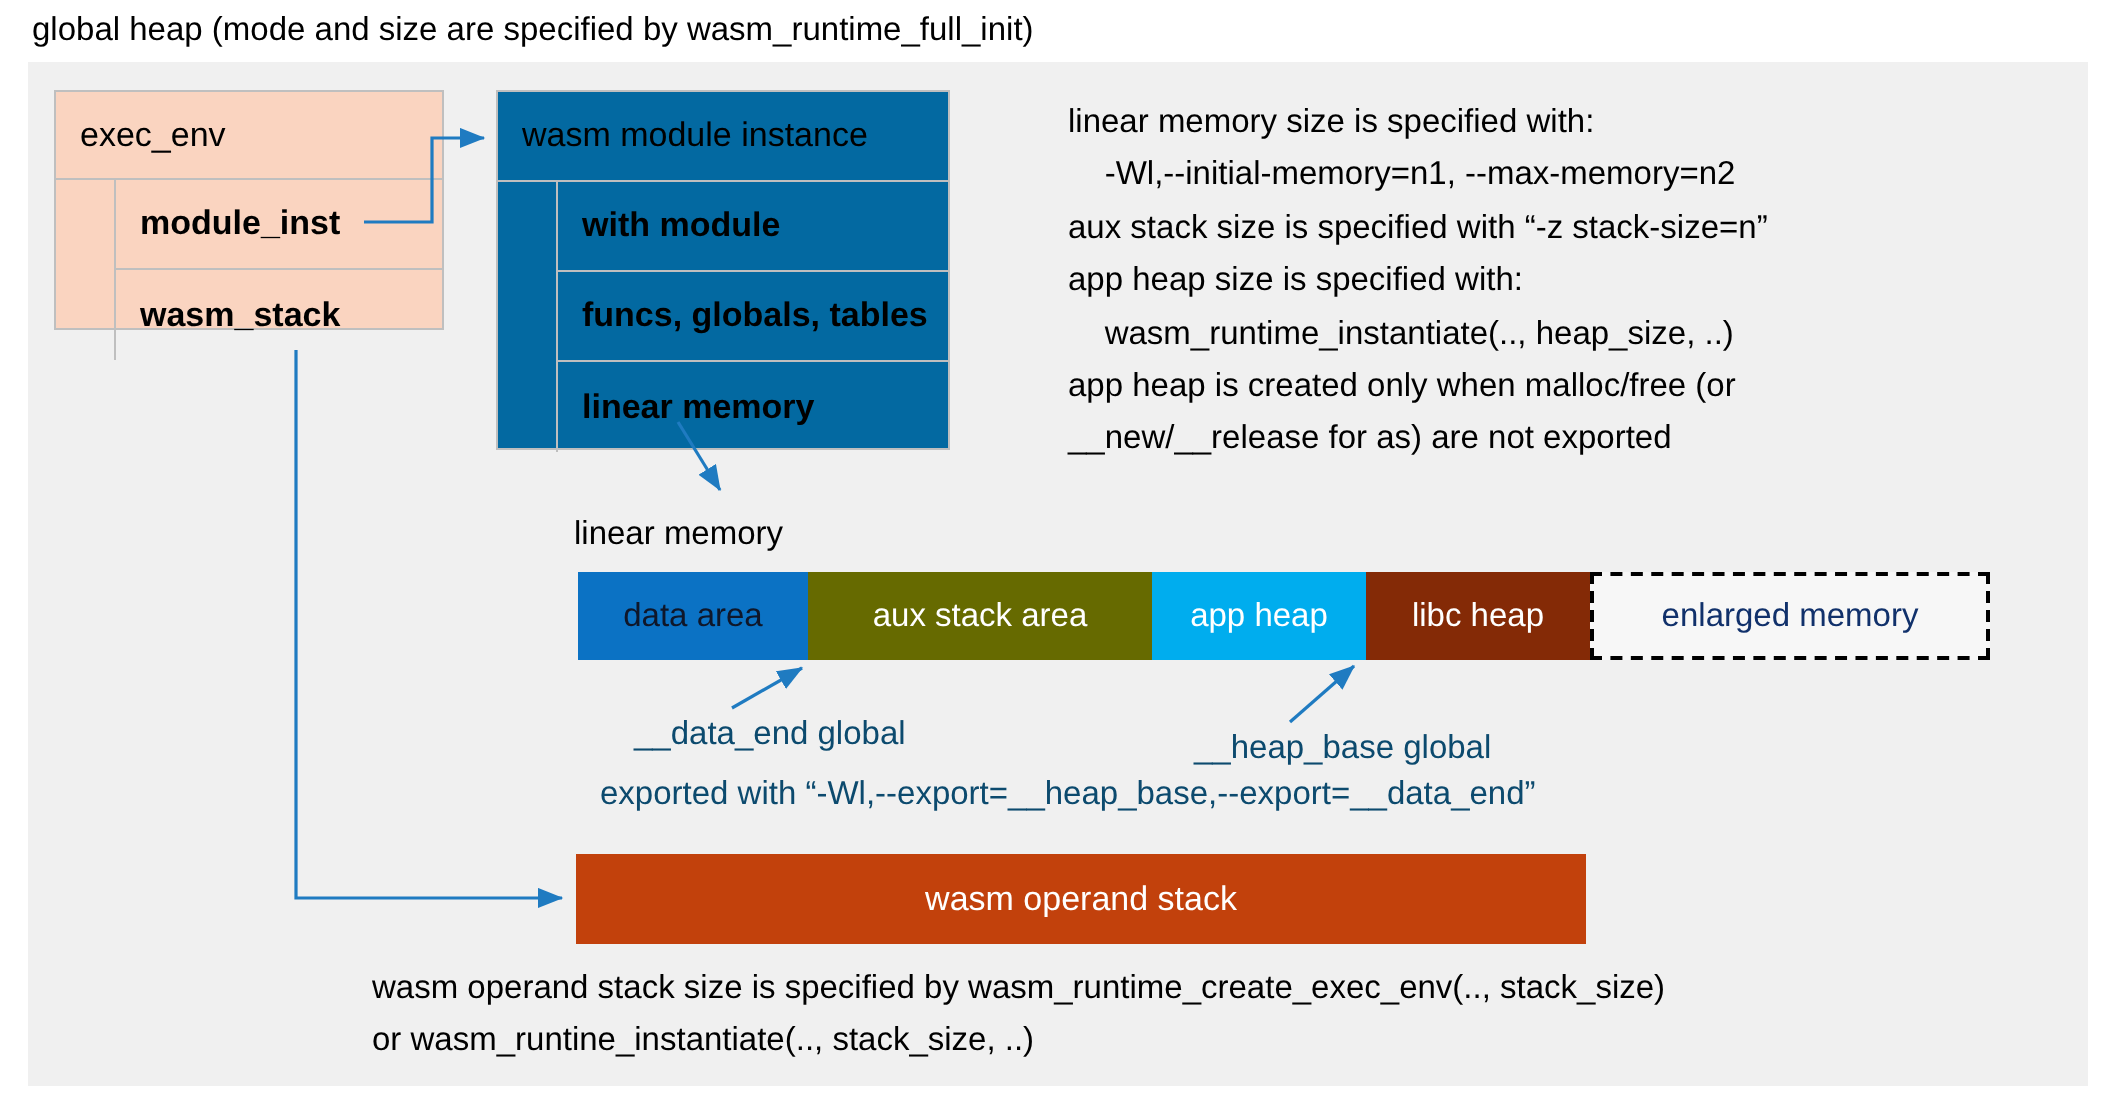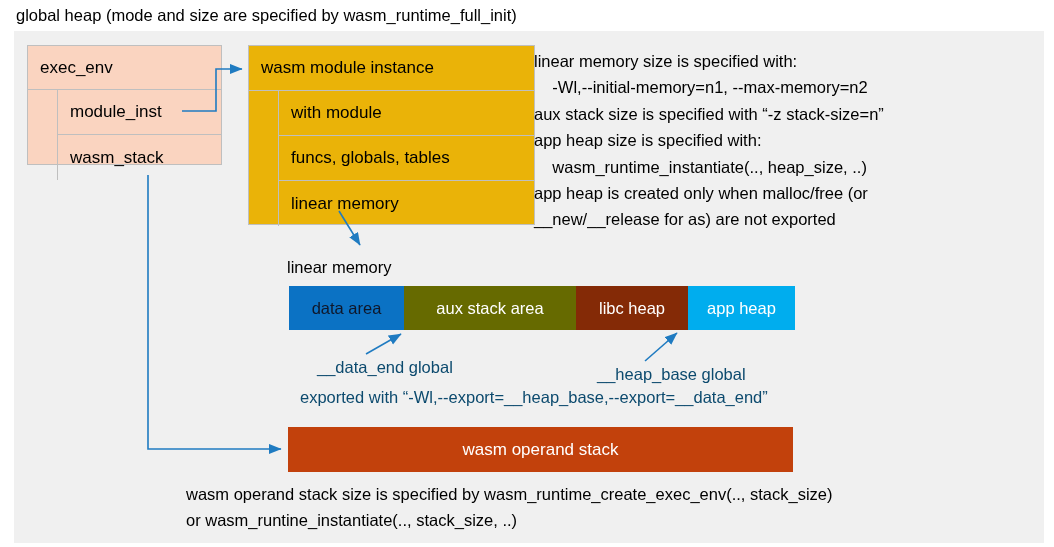--- a/index.html
+++ b/index.html
@@ -23,36 +23,36 @@
   }
 
   
   .struct{position:absolute;border:1px solid #bfbfbf;box-sizing:border-box;}
   .struct .hdr{
     box-sizing:border-box;width:100%;
     display:flex;align-items:center;
     padding-left:12px;font-size:17px;
     border-bottom:1px solid #bfbfbf;
   }
-  .struct .body{display:flex;}
+  .struct .body{display:flex;font-weight:bold;}
   .struct .gutter{flex:0 0 auto;border-right:1px solid #bfbfbf;box-sizing:border-box;}
   .struct .rows{flex:1 1 auto;display:flex;flex-direction:column;}
   .struct .row{
     box-sizing:border-box;display:flex;align-items:center;
     padding-left:12px;font-size:17px;
     border-bottom:1px solid #bfbfbf;
   }
   .struct .row:last-child{border-bottom:none;}
 
   #exec-env{left:27px;top:45px;width:195px;height:120px;background:#fad4c0;}
   #exec-env .hdr{height:44px;}
   #exec-env .gutter{width:30px;}
   #exec-env .row{height:45px;}
 
-  #module-inst{left:248px;top:45px;width:287px;height:180px;background:#eab308;}
+  #module-inst{left:248px;top:45px;width:227px;height:180px;background:#0369a1;}
   #module-inst .hdr{height:45px;}
   #module-inst .gutter{width:30px;}
   #module-inst .row{height:45px;}
 
   
   .info{
     position:absolute;left:534px;top:48px;width:512px;
     font-size:16.5px;line-height:26.4px;color:#000;white-space:pre;
   }
 
@@ -133,22 +133,23 @@
 aux stack size is specified with “-z stack-size=n”
 app heap size is specified with:
     wasm_runtime_instantiate(.., heap_size, ..)
 app heap is created only when malloc/free (or
 __new/__release for as) are not exported</div>
 
   <div class="lm-label">linear memory</div>
   <div class="membar" id="membar">
       <div class="seg" style="width: 115px; background: rgb(11, 114, 196); color: #0f172a;">data area</div>
       <div class="seg" style="width: 172px; background: rgb(102, 106, 0); color: rgb(255, 255, 255);">aux stack area</div>
+      <div class="seg" style="width: 107px; background: rgb(0, 173, 238); color: rgb(255, 255, 255);">app heap</div>
       <div class="seg" style="width: 112px; background: rgb(132, 42, 6); color: rgb(255, 255, 255);">libc heap</div>
-      <div class="seg" style="width: 107px; background: rgb(0, 173, 238); color: rgb(255, 255, 255);">app heap</div>
+      <div class="seg dashed" style="width: 200px; color: rgb(17, 49, 107);">enlarged memory</div>
     </div>
 
   <div class="anno" id="anno-data-end">__data_end global</div>
   <div class="anno" id="anno-heap-base">__heap_base global</div>
   <div class="anno" id="anno-exported">exported with “-Wl,--export=__heap_base,--export=__data_end”</div>
 
   <div id="operand-stack">wasm operand stack</div>
 
   <div class="caption">wasm operand stack size is specified by wasm_runtime_create_exec_env(.., stack_size)
 or wasm_runtine_instantiate(.., stack_size, ..)</div>

